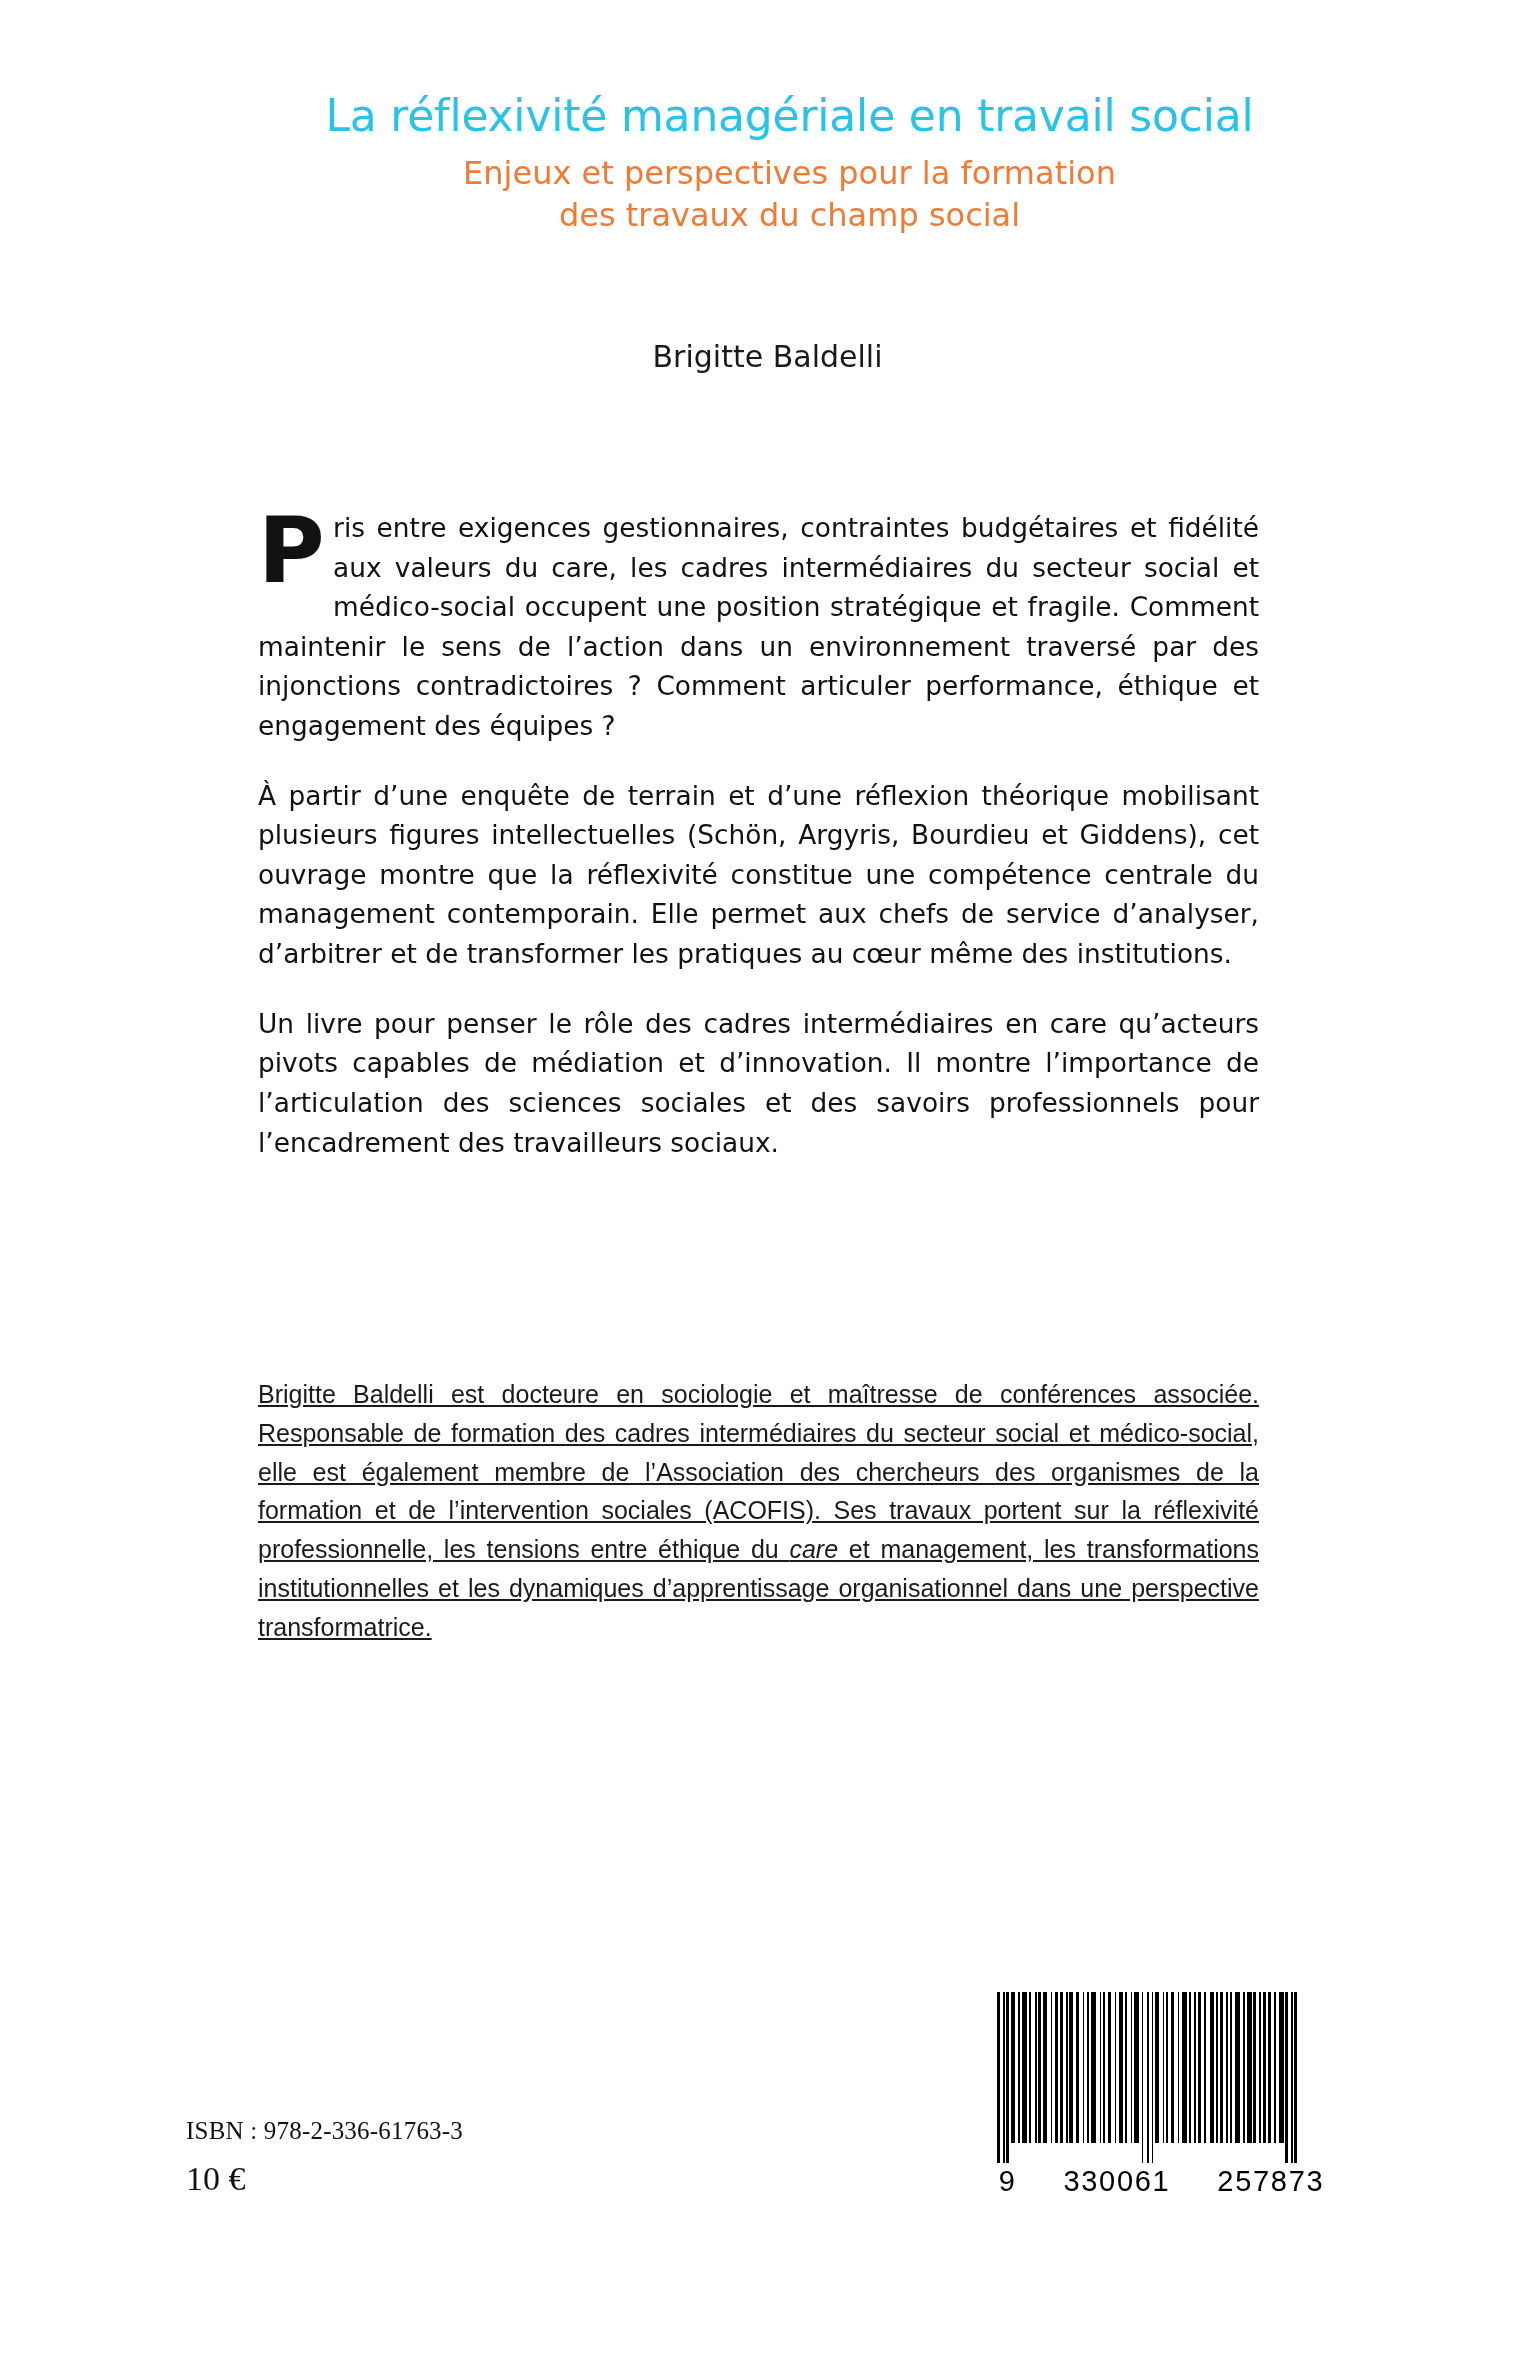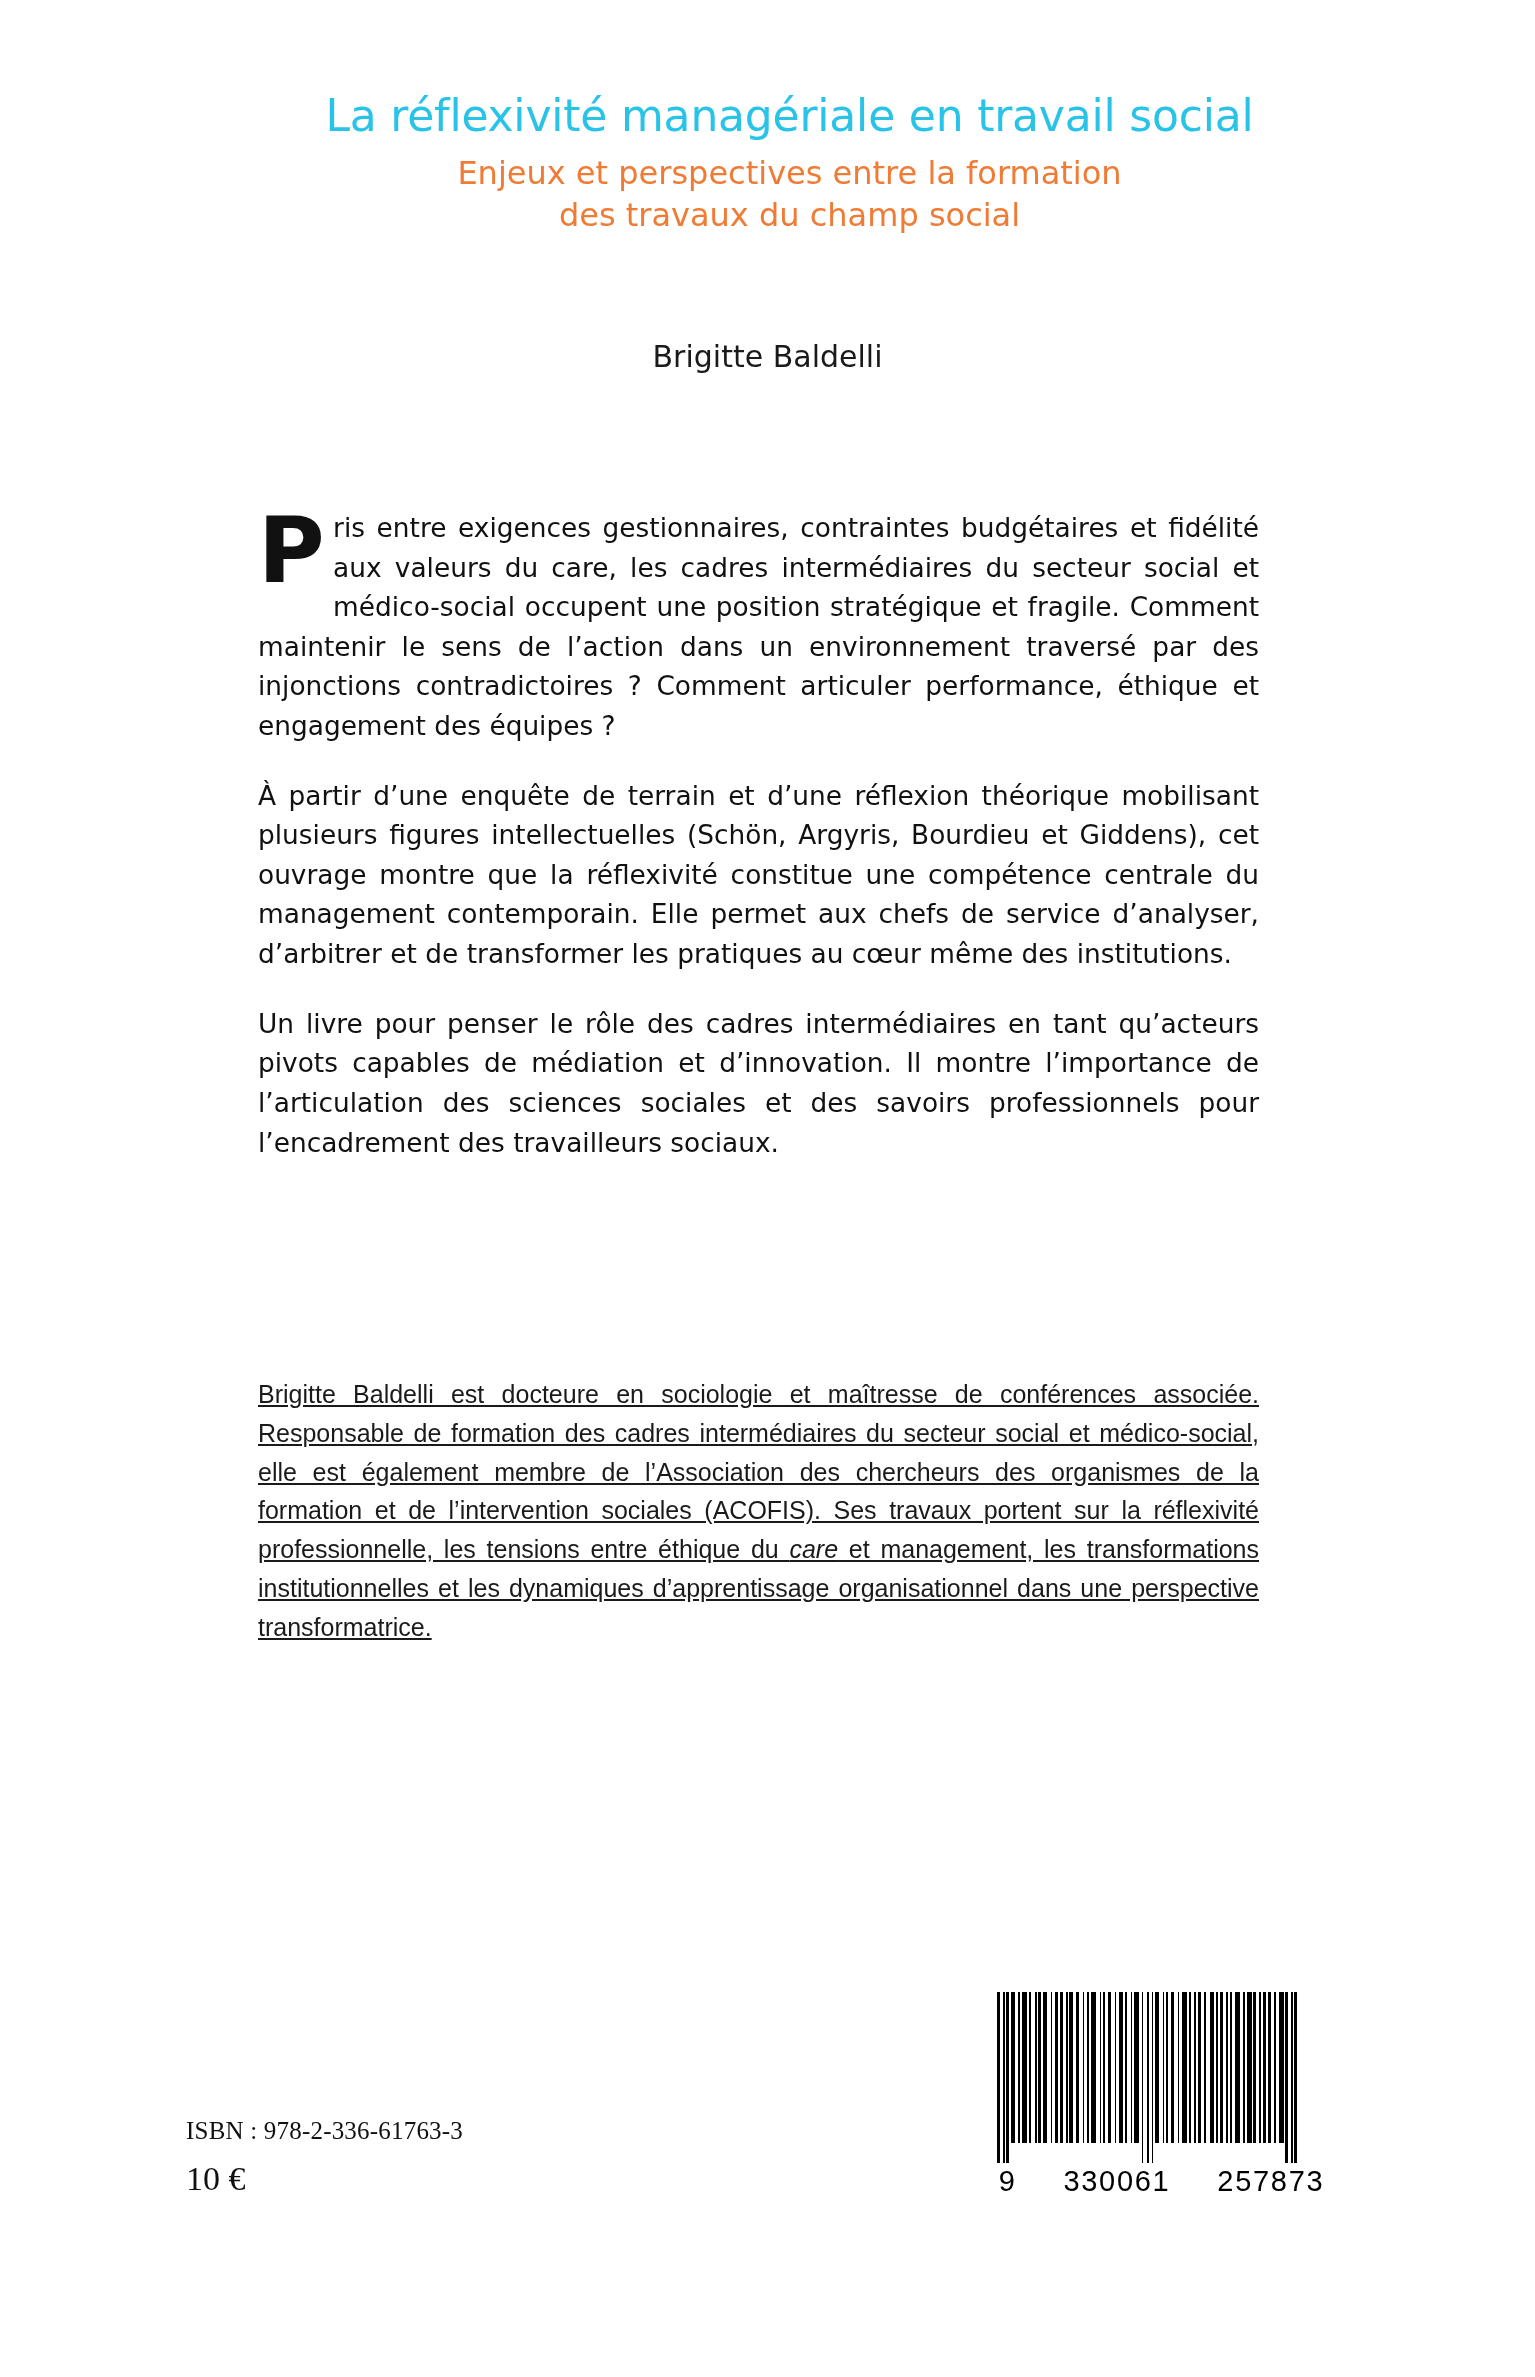--- a/index.html
+++ b/index.html
@@ -151,31 +151,31 @@
   }
 </style>
 </head>
 <body>
 
 <div class="page">
 
   <div class="title-block">
     <h1 class="main-title">La réflexivité managériale en travail social</h1>
     <div class="subtitle">
-      <div>Enjeux et perspectives entre la formation</div>
+      <div>Enjeux et perspectives pour la formation</div>
       <div>des travaux du champ social</div>
     </div>
   </div>
 
   <div class="author">Brigitte Baldelli</div>
 
   <div class="blurb">
     <p><span class="dropcap">P</span><span>ris entre exigences gestionnaires, contraintes budgétaires et fidélité aux valeurs du care, les cadres intermédiaires du secteur social et médico-social occupent une position stratégique et fragile. Comment maintenir le sens de l’action dans un environnement traversé par des injonctions contradictoires ? Comment articuler performance, éthique et engagement des équipes ?</span></p>
     <p>À partir d’une enquête de terrain et d’une réflexion théorique mobilisant plusieurs figures intellectuelles (Schön, Argyris, Bourdieu et Giddens), cet ouvrage montre que la réflexivité constitue une compétence centrale du management contemporain. Elle permet aux chefs de service d’analyser, d’arbitrer et de transformer les pratiques au cœur même des institutions.</p>
-    <p class="last">Un livre pour penser le rôle des cadres intermédiaires en tant qu’acteurs pivots capables de médiation et d’innovation. Il montre l’importance de l’articulation des sciences sociales et des savoirs professionnels pour l’encadrement des travailleurs sociaux.</p>
+    <p class="last">Un livre pour penser le rôle des cadres intermédiaires en care qu’acteurs pivots capables de médiation et d’innovation. Il montre l’importance de l’articulation des sciences sociales et des savoirs professionnels pour l’encadrement des travailleurs sociaux.</p>
   </div>
 
   <div class="bio">
     <p><span>Brigitte Baldelli est docteure en sociologie et maîtresse de conférences associée. Responsable de formation des cadres intermédiaires du secteur social et médico-social, elle est également membre de l’Association des chercheurs des organismes de la formation et de l’intervention sociales (ACOFIS). Ses travaux portent sur la réflexivité professionnelle, les tensions entre éthique du </span><em>care</em><span> et management, les transformations institutionnelles et les dynamiques d’apprentissage organisationnel dans une perspective transformatrice.</span></p>
   </div>
 
   <div class="isbn">ISBN : 978-2-336-61763-3</div>
   <div class="price">10 €</div>
 
   <div class="barcode-wrap">

